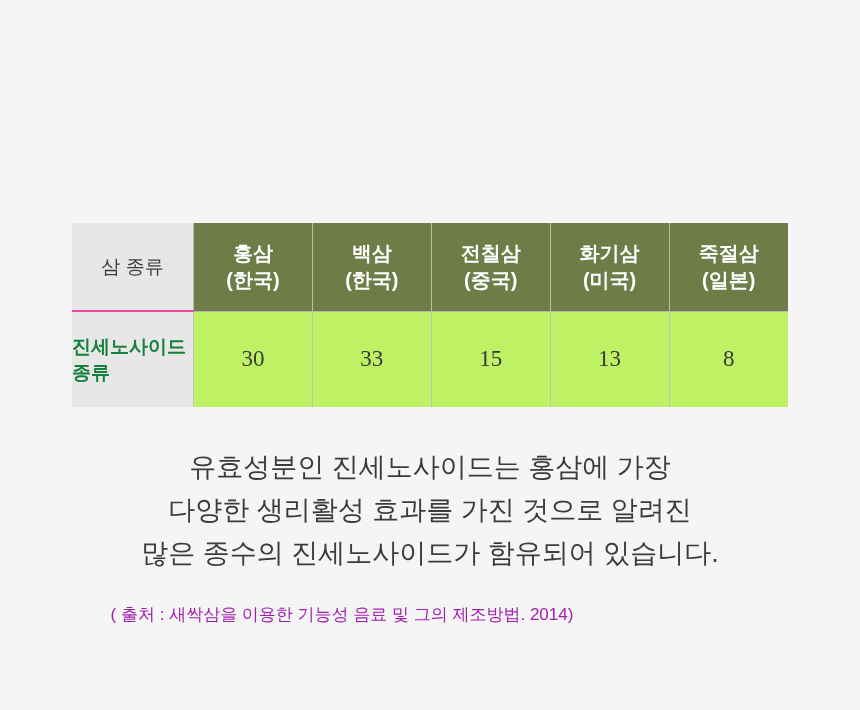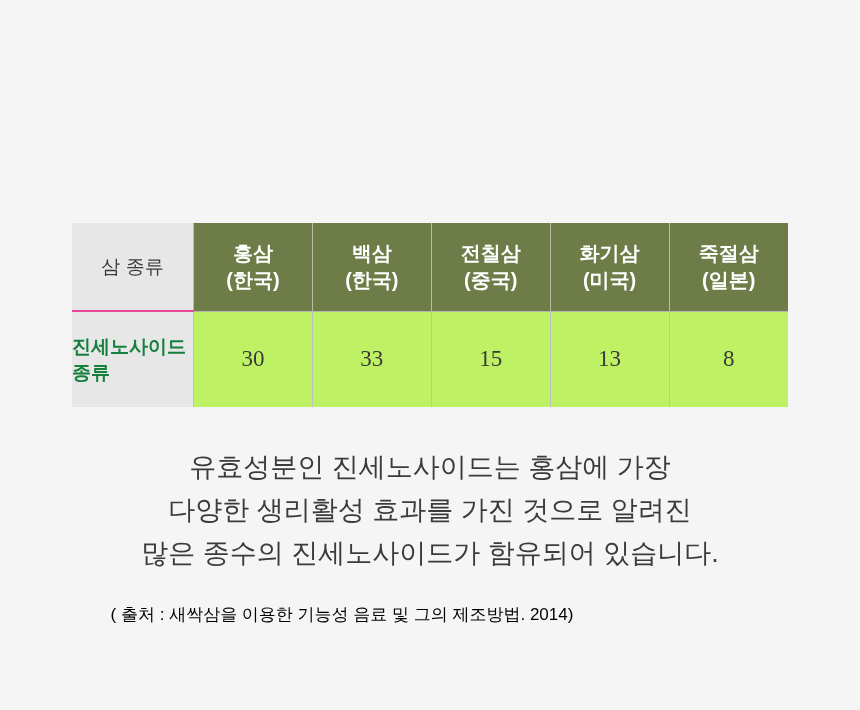--- a/index.html
+++ b/index.html
@@ -116,21 +116,21 @@
   }
   .description .dline { display: block; white-space: nowrap; }
 
   
   .source {
     position: absolute;
     left: 0;
     top: 603px;
     width: 684px;
     text-align: center;
-    color: #000000;
+    color: #a21caf;
     font-size: 17px;
     white-space: nowrap;
   }
 </style>
 </head>
 <body>
 
 <div class="page">
 
 

